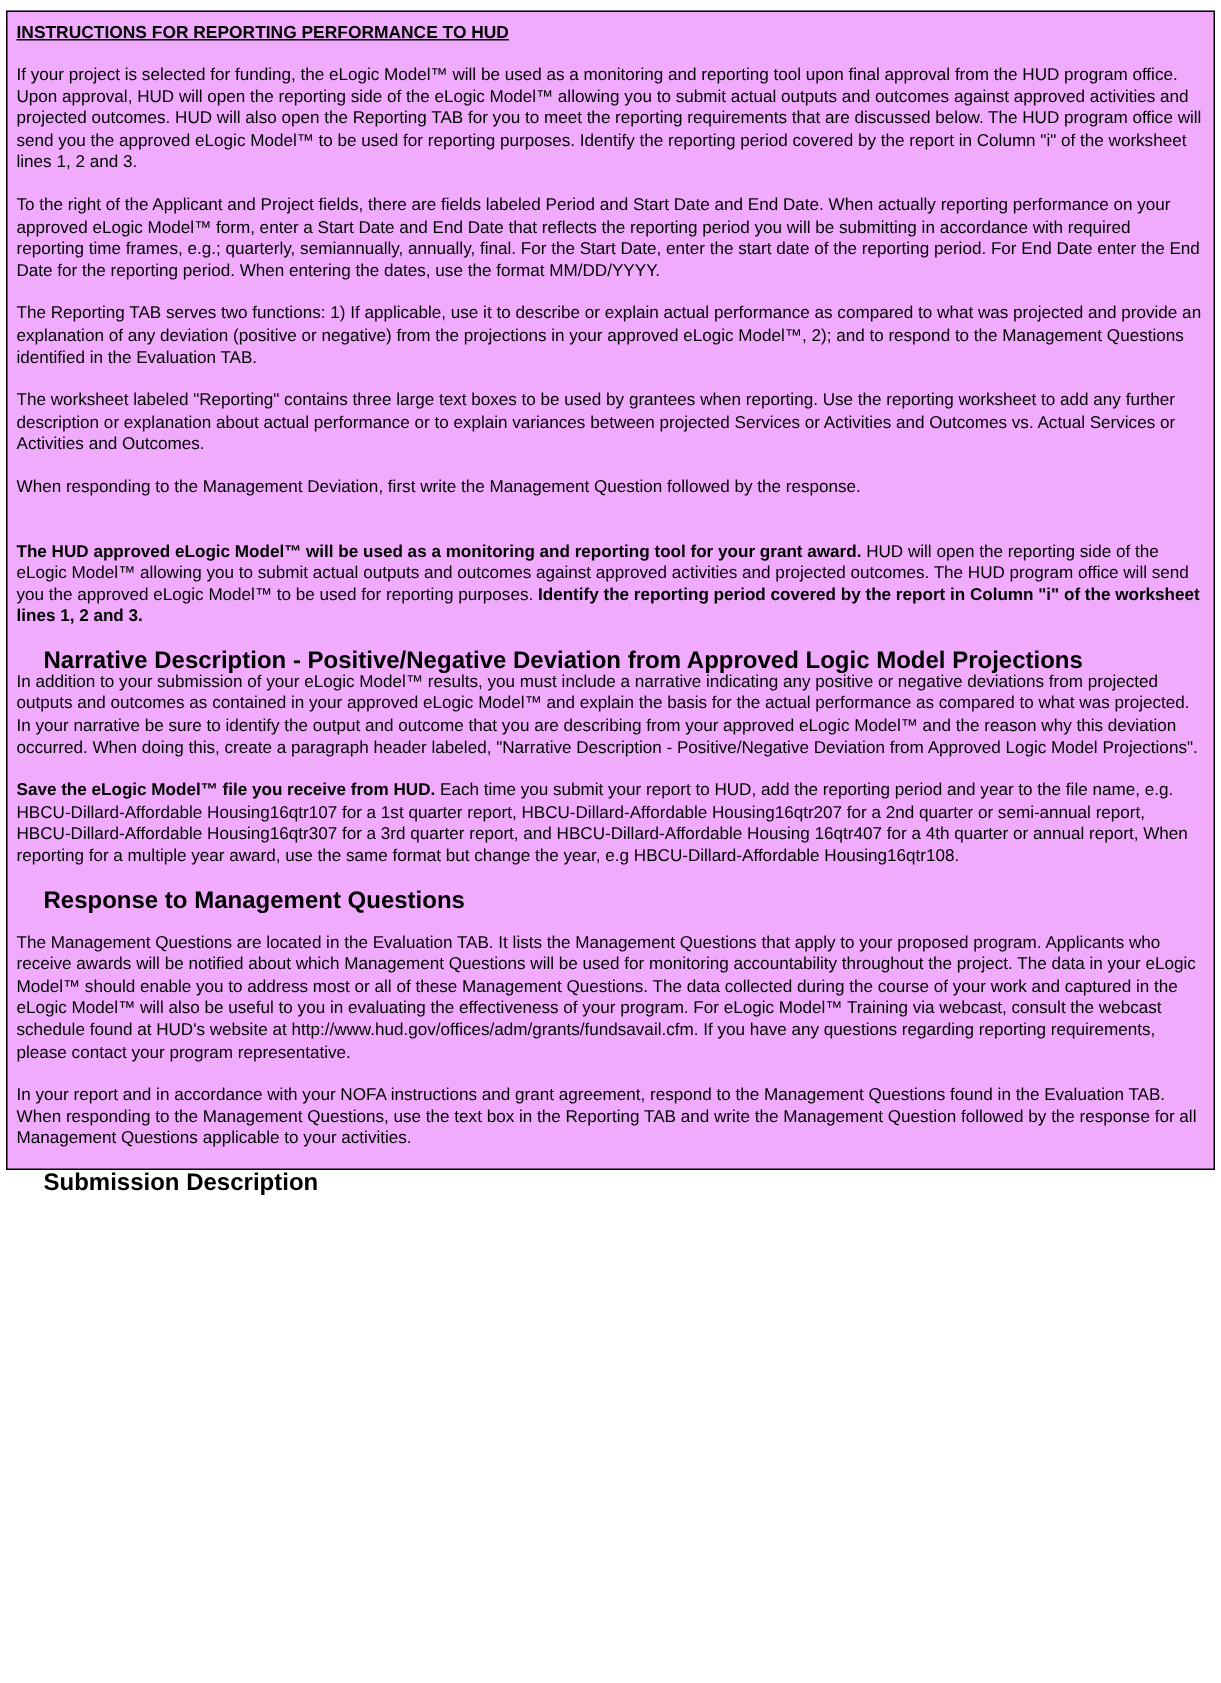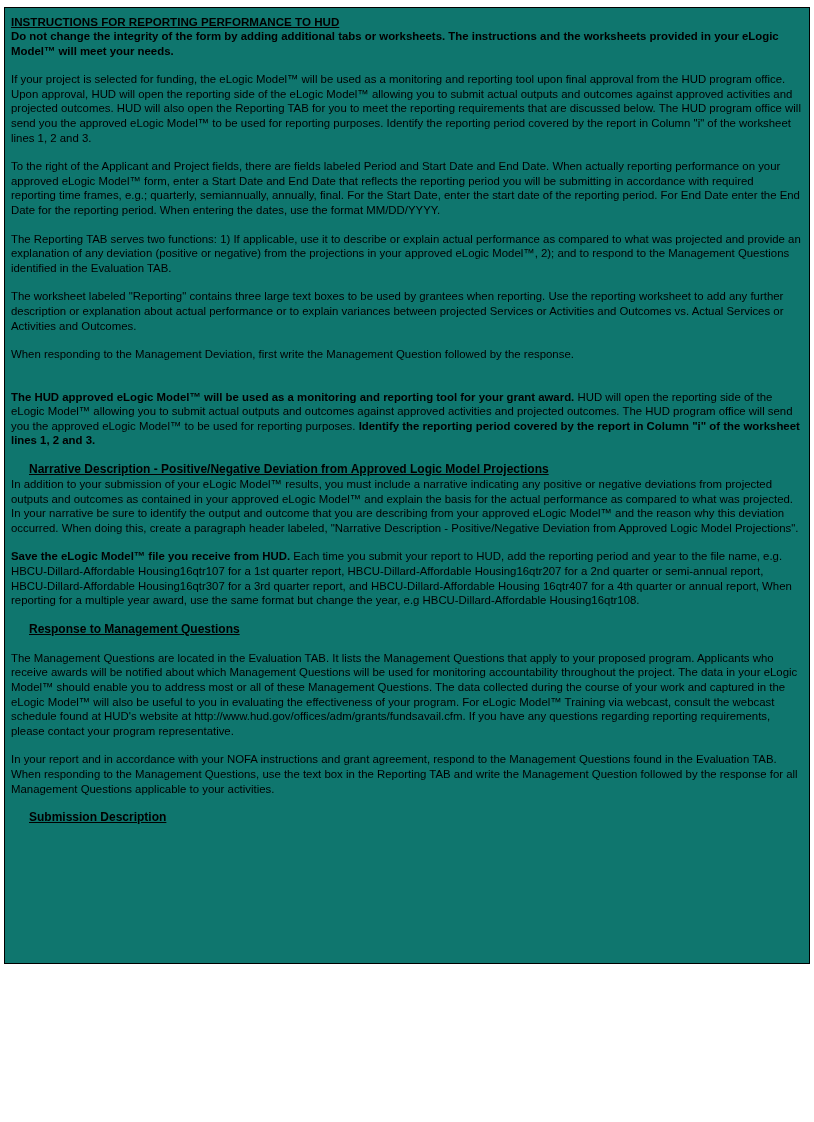--- a/index.html
+++ b/index.html
@@ -17,24 +17,24 @@
     box-sizing: border-box;
     background: #ffffff;
     position: relative;
     overflow: hidden;
   }
   .doc-frame {
     position: absolute;
     left: 4px;
     top: 7px;
     width: 806px;
-    height: 957px;
+    height: 773px;
     box-sizing: border-box;
     border: 1px solid #000000;
-    background: #0f766e;
+    background: #f0abfc;
   }
   .doc-inner {
     padding: 6px 8px 0 6px;
     box-sizing: border-box;
   }
   p {
     margin: 0;
     font-size: 11.4px;
     line-height: 14.6px;
     text-align: left;
@@ -44,39 +44,37 @@
   }
   .b { font-weight: bold; }
   .head-ul {
     font-weight: bold;
     text-decoration: underline;
     font-size: 11.6px;
     line-height: 15px;
   }
   .subhead-ul {
     font-weight: bold;
-    text-decoration: underline;
-    font-size: 12px;
+    font-size: 16px;
     line-height: 15px;
     padding-left: 18px;
   }
   .bold-block {
     font-weight: bold;
   }
 </style>
 </head>
 <body>
 
 <div class="page">
   <div class="doc-frame">
     <div class="doc-inner">
 
       <p class="head-ul">INSTRUCTIONS FOR REPORTING PERFORMANCE TO HUD</p>
 
-      <p class="bold-block">Do not change the integrity of the form by adding additional tabs or worksheets. The instructions and the worksheets provided in your eLogic Model™ will meet your needs.</p>
 
       <div class="spacer"></div>
 
       <p>If your project is selected for funding, the eLogic Model™ will be used as a monitoring and reporting tool upon final approval from the HUD program office. Upon approval, HUD will open the reporting side of the eLogic Model™ allowing you to submit actual outputs and outcomes against approved activities and projected outcomes. HUD will also open the Reporting TAB for you to meet the reporting requirements that are discussed below. The HUD program office will send you the approved eLogic Model™ to be used for reporting purposes. Identify the reporting period covered by the report in Column "i" of the worksheet lines 1, 2 and 3.</p>
 
       <div class="spacer"></div>
 
       <p>To the right of the Applicant and Project fields, there are fields labeled Period and Start Date and End Date.  When actually reporting performance on your approved eLogic Model™ form, enter a Start Date and End Date that reflects the reporting period you will be submitting in accordance with required reporting time frames, e.g.; quarterly, semiannually, annually, final. For the Start Date, enter the start date of the reporting period.  For End Date enter the End Date for the reporting period.  When entering the dates, use the format MM/DD/YYYY.</p>
 
       <div class="spacer"></div>

